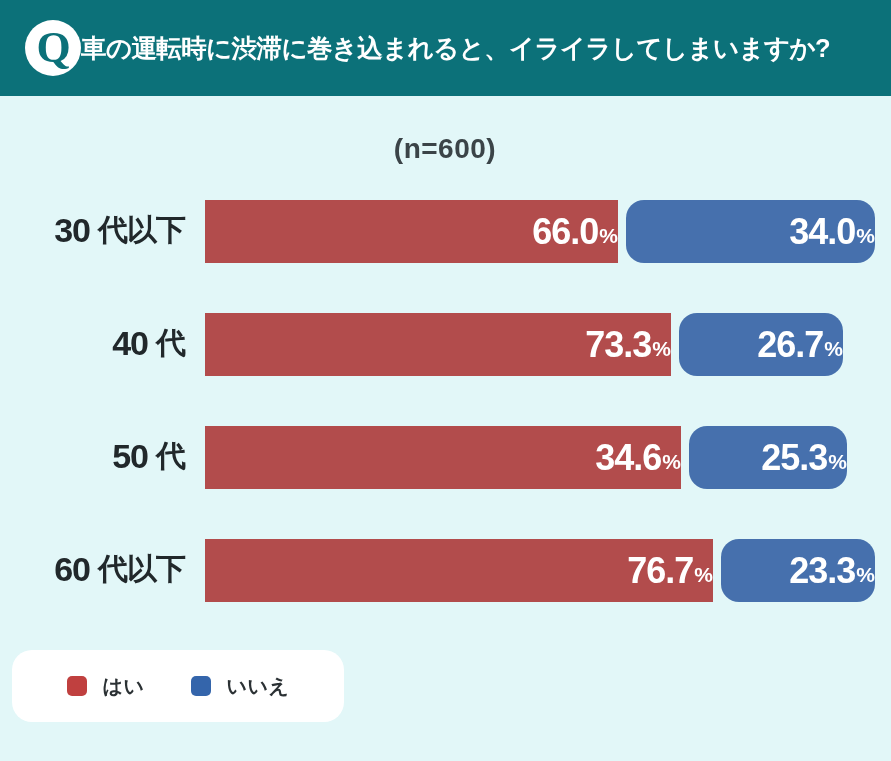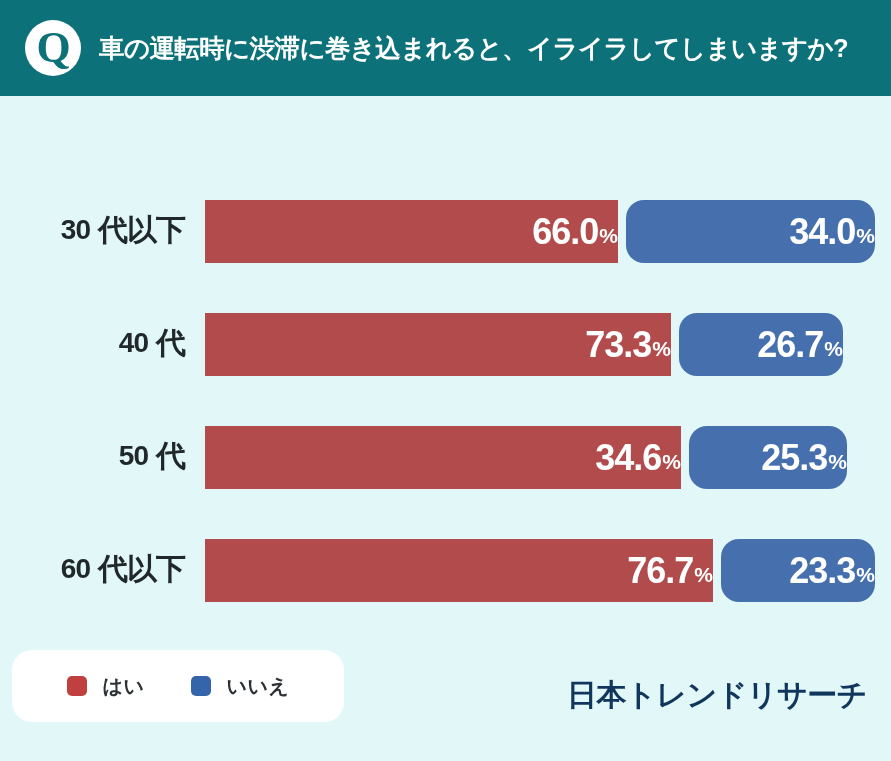--- a/index.html
+++ b/index.html
@@ -47,21 +47,20 @@
     justify-content: center;
     font-family: "Liberation Serif", "DejaVu Serif", serif;
     font-size: 44px;
     font-weight: 700;
     line-height: 1;
     letter-spacing: -1px;
   }
 
   .q-title {
     flex: 1 1 auto;
-    margin-left: 18px;
     margin-right: 10px;
     color: #ffffff;
     font-size: 25.5px;
     font-weight: 700;
     letter-spacing: -0.6px;
     line-height: 1.12;
     white-space: nowrap;
   }
 
   
@@ -96,21 +95,21 @@
     top: 0;
     width: 185px;
     height: 67px;
     display: flex;
     align-items: center;
     justify-content: flex-end;
     color: #21282b;
     white-space: nowrap;
   }
   .row-label .age-num {
-    font-size: 28px;
+    font-size: 34px;
     font-weight: 700;
     letter-spacing: -1px;
     line-height: 1;
   }
   .row-label .age-suffix {
     font-size: 30px;
     font-weight: 700;
     letter-spacing: -1px;
     line-height: 1;
     padding-left: 8px;
@@ -207,20 +206,21 @@
 </head>
 <body>
 
 <div class="poster">
 
   <div class="header">
     <div class="q-badge">Q</div>
     <div class="q-title">車の運転時に渋滞に巻き込まれると、イライラしてしまいますか?</div>
   </div>
 
+  <div class="sample-size">(n=600)</div>
 
   <div class="chart">
 
     <div class="row">
       <div class="row-label">
         <span class="age-num">30</span>
           <span class="age-suffix">代以下</span>
       </div>
       <div class="bar-track">
         <div class="seg seg-yes" style="width:413px">
@@ -291,15 +291,14 @@
     <div class="legend-item">
       <span class="swatch swatch-yes"></span>
       <span class="legend-label">はい</span>
     </div>
     <div class="legend-item">
       <span class="swatch swatch-no"></span>
       <span class="legend-label">いいえ</span>
     </div>
   </div>
 
-  <div class="brand">日本トレンドリサーチ</div>
 
 </div>
 
 </body></html>

